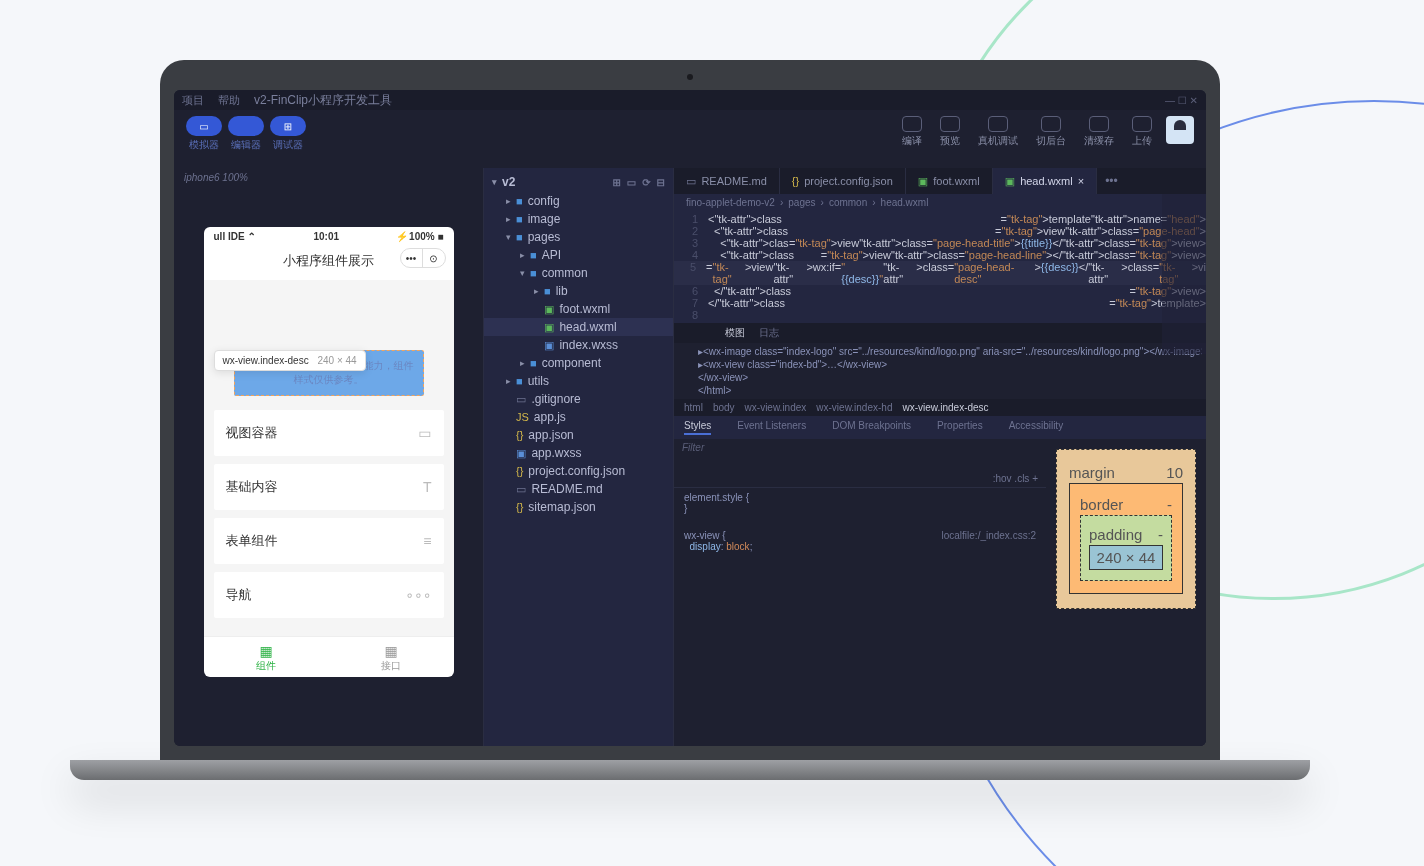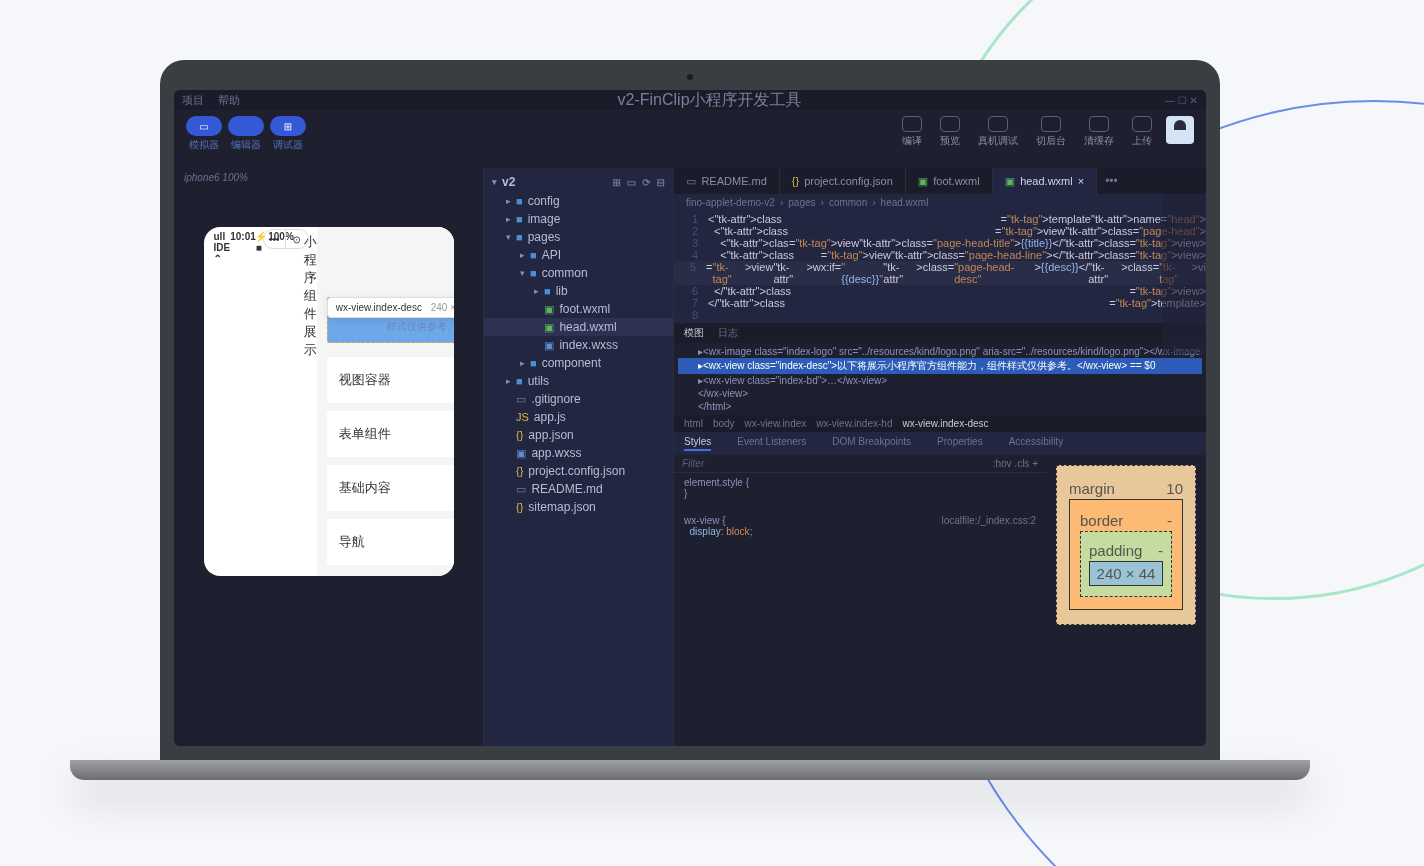--- a/index.html
+++ b/index.html
@@ -13,41 +13,41 @@
 
 .laptop { position: absolute; left: 160px; top: 60px; width: 1060px; }
 .laptop-bezel { background: #3a3d42; border-radius: 24px 24px 0 0; padding: 30px 14px 14px 14px; height: 700px; position: relative; }
 .camera { position: absolute; top: 14px; left: 50%; transform: translateX(-50%); width: 6px; height: 6px; background: #1a1b1f; border-radius: 50%; }
 .laptop-base { height: 20px; background: linear-gradient(#9ea0a4, #6b6d70); border-radius: 0 0 14px 14px; margin: 0 -90px; box-shadow: 0 20px 40px rgba(0,0,0,.15); }
 
 
 .app { background: #1e2030; color: #c8cbd9; height: 100%; border-radius: 6px; overflow: hidden; display: flex; flex-direction: column; font-size: 12px; }
 .titlebar { display: flex; align-items: center; height: 20px; padding: 0 8px; background: #1a1c2a; }
 .menu-item { margin-right: 14px; font-size: 11px; color: #6d7290; }
-.title-center { flex: 1; text-align: center; font-size: 16px; color: #7a7f9c; }
+.title-center { flex: 1; text-align: left; font-size: 12px; color: #7a7f9c; }
 .win-controls { display: flex; gap: 8px; color: #5a5e78; font-size: 10px; }
 
 .toolbar { display: flex; align-items: flex-start; padding: 6px 12px; background: #1e2030; height: 58px; }
 .tb-left { display: flex; gap: 6px; }
 .tb-pill { display: flex; flex-direction: column; align-items: center; gap: 2px; }
 .tb-btn { width: 36px; height: 20px; background: #3458d6; border-radius: 10px; display: flex; align-items: center; justify-content: center; font-size: 10px; color: #fff; }
 .tb-label { font-size: 10px; color: #5a6fb8; }
 .tb-right { margin-left: auto; display: flex; gap: 18px; align-items: flex-start; }
 .tb-action { display: flex; flex-direction: column; align-items: center; gap: 2px; color: #8a8fa8; font-size: 10px; }
 .tb-action-icon { width: 20px; height: 16px; border: 1px solid #5a5e78; border-radius: 4px; }
 .avatar { width: 28px; height: 28px; background: #d4e4f5; border-radius: 4px; position: relative; }
 .avatar::after { content: ""; position: absolute; top: 4px; left: 8px; width: 12px; height: 10px; background: #2a2c3e; border-radius: 6px 6px 0 0; }
 
 .body { flex: 1; display: flex; min-height: 0; }
 
 
 .sim { width: 310px; background: #1e2030; display: flex; flex-direction: column; border-right: 1px solid #2a2d42; }
 .sim-info { padding: 4px 10px; font-size: 10px; color: #6d7290; font-style: italic; }
 .phone-wrap { flex: 1; display: flex; align-items: flex-start; justify-content: center; padding-top: 40px; }
-.phone { width: 250px; height: 349px; background: #fff; border-radius: 16px; overflow: hidden; color: #333; display: flex; flex-direction: row; position: relative; }
+.phone { width: 250px; height: 450px; background: #fff; border-radius: 6px; overflow: hidden; color: #333; display: flex; flex-direction: column; position: relative; }
 .status-bar { display: flex; justify-content: space-between; padding: 4px 10px; font-size: 10px; font-weight: 600; }
 .nav-bar { text-align: center; padding: 6px 0 10px; font-size: 13px; position: relative; }
 .nav-capsule { position: absolute; right: 8px; top: 2px; display: flex; border: 1px solid #ddd; border-radius: 12px; overflow: hidden; }
 .nav-cap-btn { width: 22px; height: 18px; display: flex; align-items: center; justify-content: center; font-size: 10px; border-right: 1px solid #ddd; }
 .nav-cap-btn:last-child { border-right: none; }
 .phone-content { flex: 1; background: #f5f5f5; padding: 10px; position: relative; }
 .inspect-tip { position: absolute; top: 70px; left: 10px; background: #fff; border: 1px solid #ddd; border-radius: 4px; padding: 4px 8px; font-size: 10px; box-shadow: 0 2px 8px rgba(0,0,0,.1); z-index: 5; }
 .inspect-name { color: #333; }
 .inspect-size { color: #999; margin-left: 6px; }
 .highlight-box { margin: 60px auto 14px; width: 190px; background: #6da8e8; border: 1px dashed #f5a45a; padding: 8px; font-size: 10px; color: #6b87c2; text-align: center; border-radius: 2px; }
@@ -75,35 +75,35 @@
 .tab-dots { padding: 0 8px; color: #6d7290; display: flex; align-items: center; }
 .breadcrumb { padding: 3px 12px; font-size: 10px; color: #6d7290; background: #232640; }
 .bc-sep { margin: 0 5px; }
 .code { background: #232640; font-family: "Consolas", monospace; font-size: 11px; padding: 2px 0; }
 .code-line { display: flex; }
 .gutter { width: 34px; text-align: right; padding-right: 10px; color: #4a4e6a; user-select: none; }
 .code-text { flex: 1; white-space: pre; overflow: hidden; }
 .line-active { background: #2a2d48; } .tk-str { color: #c28856; } .tk-var { color: #8fb8e8; }
 
 .dev-sub-tabs { display: flex; background: #1a1c2a; padding: 3px 10px; gap: 14px; font-size: 10px; color: #6d7290; }
-.dev-sub-tabs .on { color: #c8cbd9; }
+.dev-sub-tabs .on { color: #c8cbd9; margin-left: 41px; }
 .dom { background: #1e2030; font-family: monospace; font-size: 10px; padding: 2px 4px; color: #8a92b8; max-height: 120px; overflow: hidden; }
 .dom-line { padding: 1px 0 1px 20px; white-space: nowrap; overflow: hidden; }
 .dom-line.hl { background: #2d5cb8; color: #fff; }
 .dom-crumb { background: #1a1c2a; padding: 3px 10px; font-size: 10px; color: #6d7290; display: flex; gap: 10px; }
 .dom-crumb .on { color: #c8cbd9; }
 
 .dev-tabs2 { display: flex; background: #232640; padding: 4px 10px; gap: 26px; font-size: 10px; color: #6d7290; }
 .dev-tabs2 .on { color: #c8cbd9; border-bottom: 2px solid #4a6fd6; padding-bottom: 2px; }
 
 .styles-area { display: flex; background: #1e2030; flex: 1; min-height: 0; }
 .styles-left { flex: 1; font-family: monospace; font-size: 10px; color: #8a92b8; overflow: hidden; }
 .filter-row { display: flex; padding: 3px 8px; border-bottom: 1px solid #2a2d42; }
 .filter-in { flex: 1; color: #5a5e78; font-style: italic; }
-.filter-btns { color: #6d7290; font-size: 10px; }
+.filter-btns { color: #6d7290; font-size: 10px; margin-top: 31px; }
 .rule { padding: 4px 10px; }
 .rule-src { float: right; color: #6d7290; }
 .css-prop { color: #8fb8e8; } .css-val { color: #d28a5a; }
 .box-model { width: 160px; padding: 10px; }
 .bm-margin { background: #e8c89a; border: 1px dashed #333; padding: 14px 12px; font-size: 15px; color: #555; position: relative; }
 .bm-border { background: #fdba74; border: 1px solid #333; padding: 12px 10px; margin-top: 2px; }
 .bm-padding { background: #c4dca0; border: 1px dashed #333; padding: 10px 8px; margin-top: 2px; }
 .bm-content { background: #9ac4d4; border: 1px solid #333; text-align: center; padding: 3px; margin-top: 2px; }
 
 .minimap { position: absolute; right: 0; top: 26px; width: 44px; height: 160px; background: #1f2238; opacity: .6; }
@@ -192,26 +192,26 @@
                   <span class="inspect-name">wx-view.index-desc</span>
                   <span class="inspect-size">240 × 44</span>
                 </div>
                 <div class="highlight-box">以下将展示小程序官方组件能力，组件样式仅供参考。</div>
                 <div id="sim-list">
                     <div class="list-item">
        <span>视图容器</span>
                       <span class="li-icon">▭</span>
      </div>
                     <div class="list-item">
+       <span>基础内容</span>
+                      <span class="li-icon">T</span>
+     </div>
+                    <div class="list-item">
        <span>表单组件</span>
                       <span class="li-icon">≡</span>
-     </div>
-                    <div class="list-item">
-       <span>基础内容</span>
-                      <span class="li-icon">T</span>
      </div>
                     <div class="list-item">
        <span>导航</span>
                       <span class="li-icon">∘∘∘</span>
      </div>
                   </div>
               </div>
               <div class="tab-bar" id="tab-bar">
                   <div class="tab-bar-item active">
        <span class="tab-icon">▦</span>组件
@@ -386,21 +386,20 @@
      </div>
             </div>
           <div class="minimap"></div>
 
           <div class="dev-sub-tabs">
             <span class="on">模图</span>
             <span>日志</span>
           </div>
           <div class="dom" id="dom">
               <div class="dom-line ">▸&lt;wx-image class="index-logo" src="../resources/kind/logo.png" aria-src="../resources/kind/logo.png"&gt;&lt;/wx-image&gt;</div>
-              <div class="dom-line hl">▸&lt;wx-view class="index-desc"&gt;以下将展示小程序官方组件能力，组件样式仅供参考。&lt;/wx-view&gt; == $0</div>
               <div class="dom-line ">▸&lt;wx-view class="index-bd"&gt;…&lt;/wx-view&gt;</div>
               <div class="dom-line ">&lt;/wx-view&gt;</div>
               <div class="dom-line ">&lt;/html&gt;</div>
             </div>
           <div class="dom-crumb" id="dom-crumb">
               <span class="">html</span>
               <span class="">body</span>
               <span class="">wx-view.index</span>
               <span class="">wx-view.index-hd</span>
               <span class="on">wx-view.index-desc</span>

